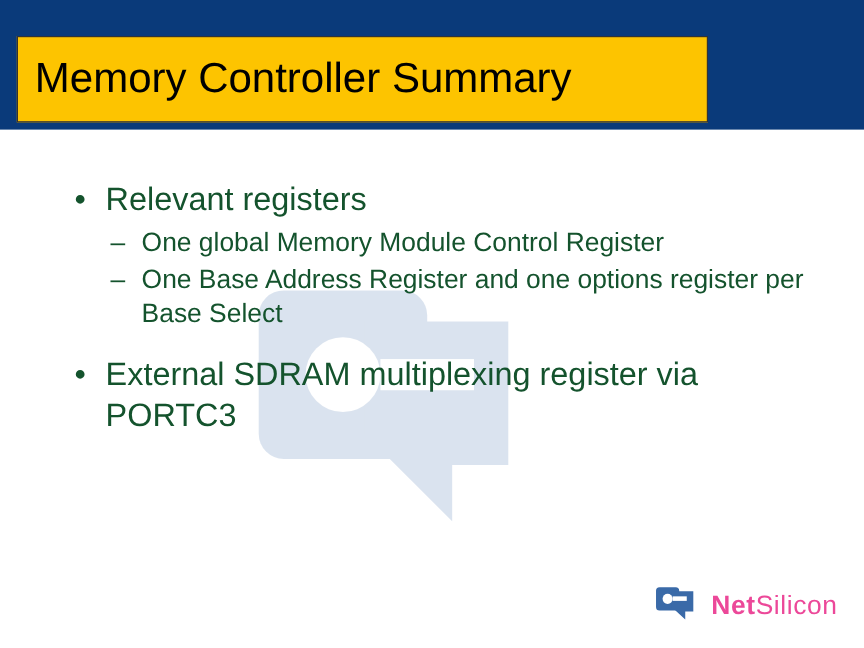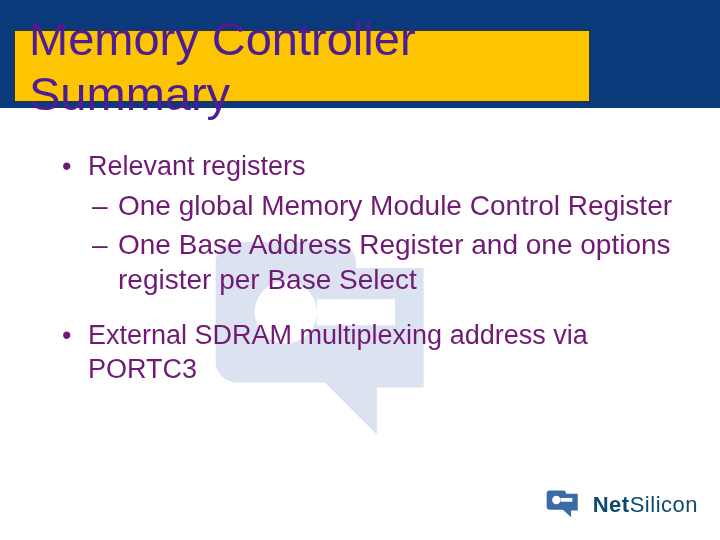--- a/index.html
+++ b/index.html
@@ -1,29 +1,29 @@
 <!DOCTYPE html>
 <html><head>
 <meta charset="utf-8">
 <style>
   * { margin: 0; padding: 0; box-sizing: border-box; }
   html, body { width: 720px; height: 540px; overflow: hidden; font-family: Arial, Helvetica, sans-serif; background: #fff; }
   .slide { position: relative; width: 720px; height: 540px; background: #fff; }
   .topband { position: absolute; left: 0; top: 0; width: 100%; height: 108px; background: #0a3a7a; }
   .title-box { position: absolute; left: 14px; top: 30px; width: 576px; height: 72px; background: #fdc400; border: 1px solid #333; padding: 10px 14px; display: flex; align-items: center; }
-  .title-text { font-size: 47px; color: #4c1d95; }
-  .content { position: absolute; left: 62px; top: 140px; right: 40px; color: #701a75; }
+  .title-text { font-size: 35px; color: #000000; }
+  .content { position: absolute; left: 62px; top: 140px; right: 40px; color: #14532d; }
   .bullet-l1 { font-size: 27px; margin-top: 10px; position: relative; padding-left: 26px; line-height: 1.25; }
   .bullet-l1::before { content: "•"; position: absolute; left: 0; top: 0; }
-  .bullet-l2 { font-size: 28px; margin-top: 4px; position: relative; padding-left: 26px; margin-left: 30px; line-height: 1.25; }
+  .bullet-l2 { font-size: 22px; margin-top: 4px; position: relative; padding-left: 26px; margin-left: 30px; line-height: 1.25; }
   .bullet-l2::before { content: "–"; position: absolute; left: 0; top: 0; }
   .gap { height: 12px; }
   .bg-logo { position: absolute; left: 200px; top: 190px; opacity: 0.18; }
   .footer-logo { position: absolute; right: 22px; bottom: 16px; display: flex; align-items: center; }
-  .footer-text { font-size: 22px; font-weight: 700; color: #0c4a6e; margin-left: 6px; letter-spacing: 0.5px; }
+  .footer-text { font-size: 22px; font-weight: 700; color: #ec4899; margin-left: 6px; letter-spacing: 0.5px; }
   .footer-text .thin { font-weight: 400; }
 </style>
 </head>
 <body>
 
 <div class="slide">
 
   <div class="topband"></div>
 
   <div class="title-box">
@@ -44,21 +44,21 @@
       <span>Relevant registers</span>
     </div>
     <div class="bullet-l2">
       <span>One global Memory Module Control Register</span>
     </div>
     <div class="bullet-l2">
       <span>One Base Address Register and one options register per Base Select</span>
     </div>
     <div class="gap"></div>
     <div class="bullet-l1">
-      <span>External SDRAM multiplexing address via PORTC3</span>
+      <span>External SDRAM multiplexing register via PORTC3</span>
     </div>
   </div>
 
   <div class="footer-logo">
     <span>
       <svg width="42" height="34" viewBox="0 0 100 80">
         <rect x="4" y="10" width="46" height="46" rx="7" fill="#3a6aa8"></rect>
         <path d="M34 18 L78 18 L78 58 L62 58 L62 74 L34 48 Z" fill="#3a6aa8"></path>
         <circle cx="27" cy="33" r="10" fill="#ffffff"></circle>
         <rect x="37" y="28" width="28" height="9" fill="#ffffff"></rect>

